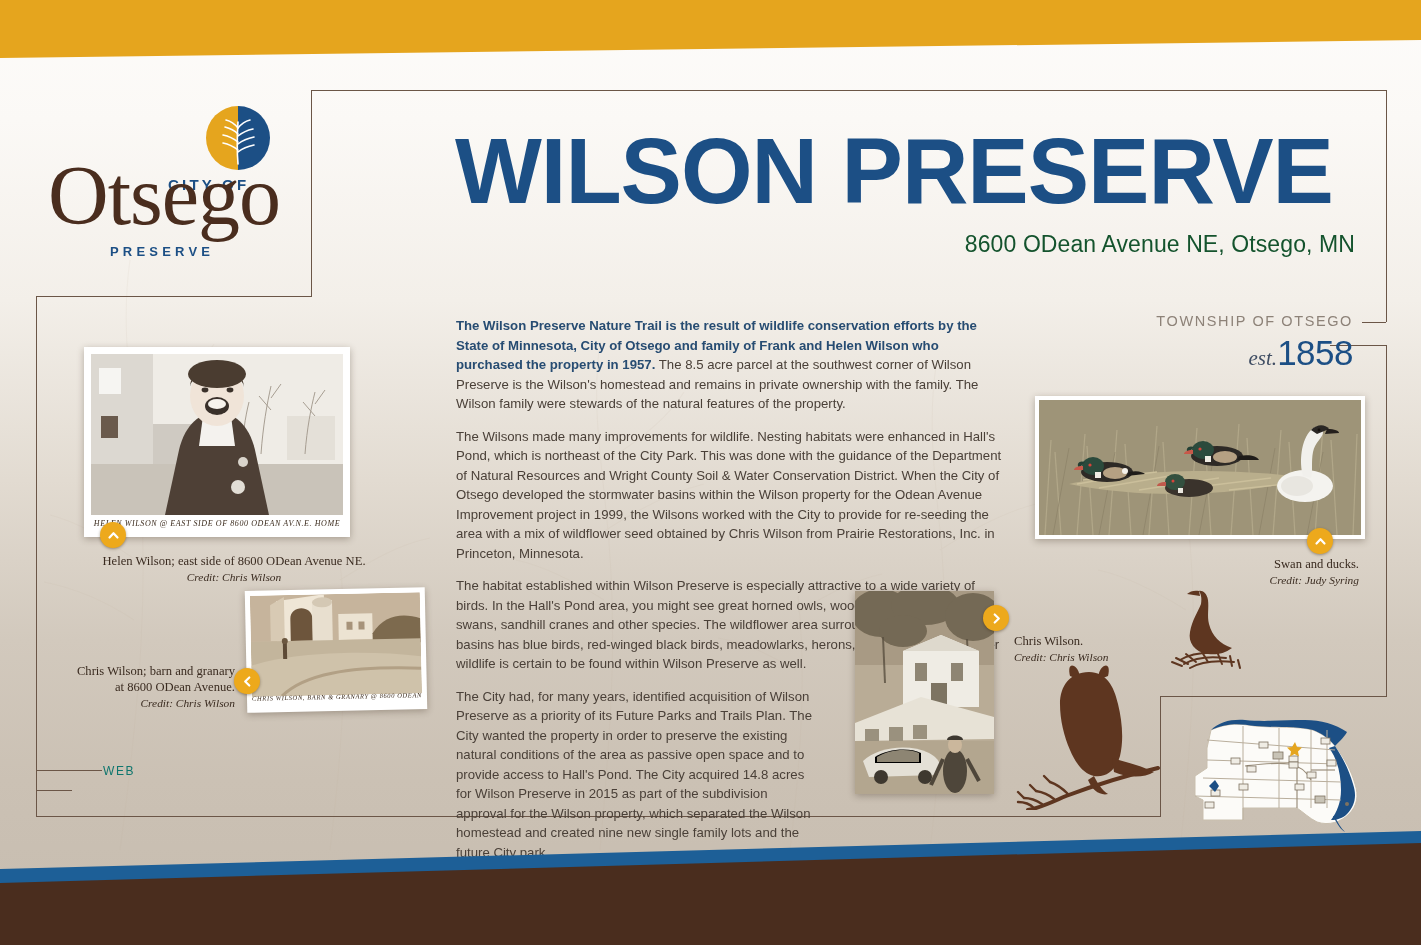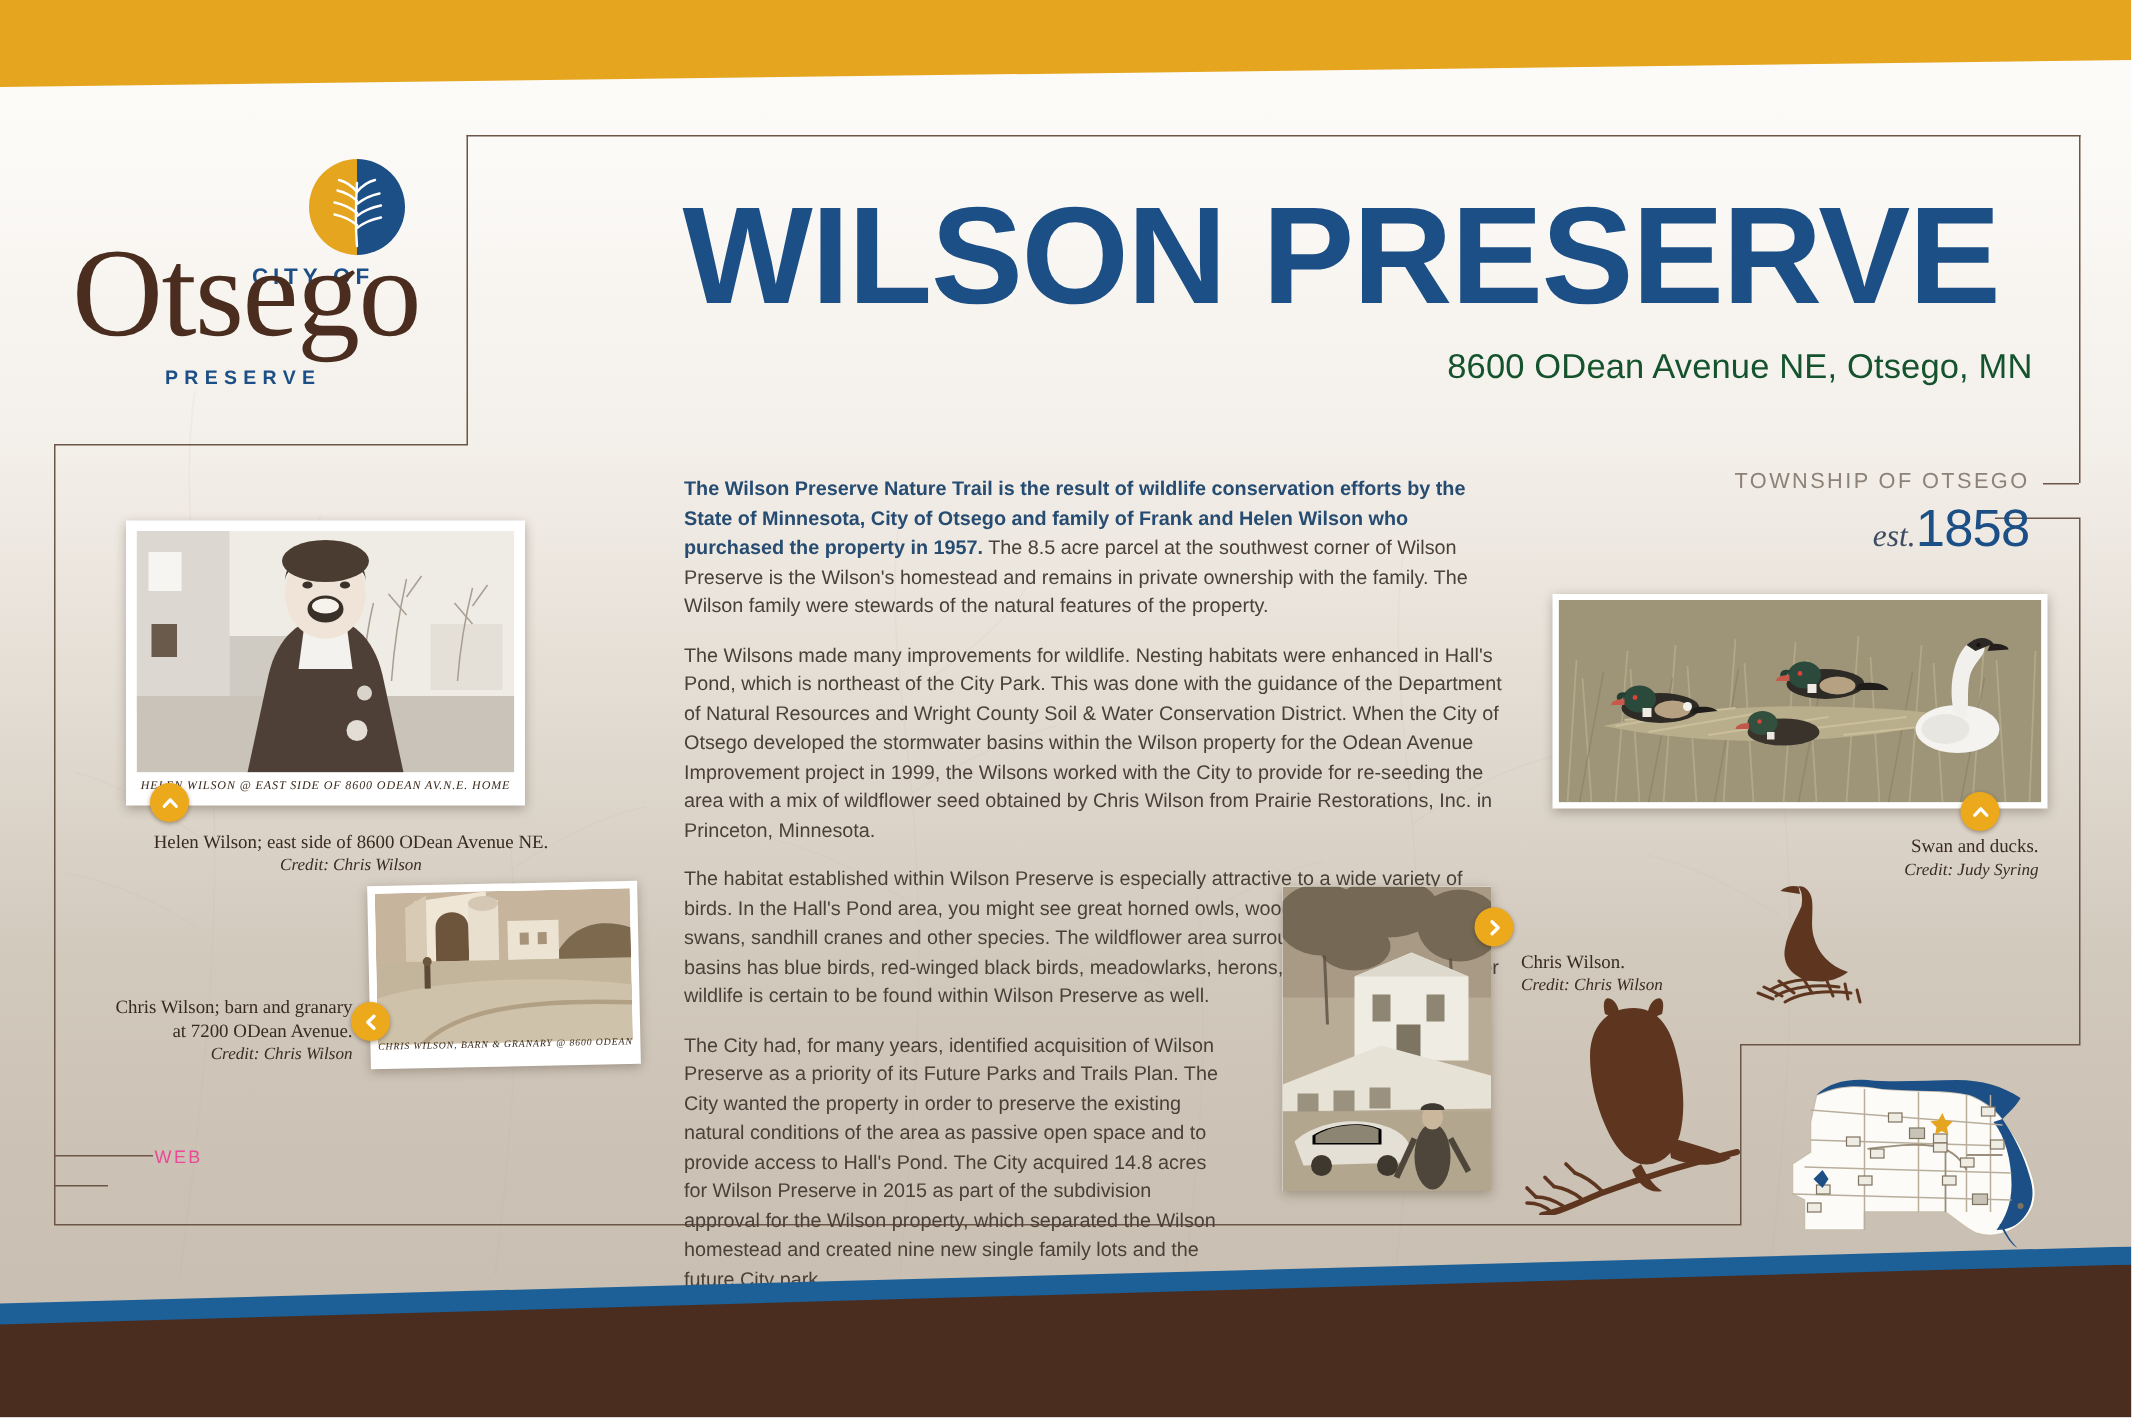--- a/index.html
+++ b/index.html
@@ -170,21 +170,21 @@
   .sil { position: absolute; }
   .sil-crane { left: 1168px; top: 588px; width: 82px; height: 84px; }
   .sil-owl   { left: 1012px; top: 662px; width: 160px; height: 148px; }
 
   
   .map-box { position: absolute; left: 1185px; top: 708px; width: 185px; height: 125px; }
 
   
   .web-label {
     position: absolute; left: 103px; top: 764px;
-    font-size: 12px; letter-spacing: 1.6px; color: #ec4899;
+    font-size: 12px; letter-spacing: 1.6px; color: #0f766e;
   }
   .web-url {
     position: absolute; left: 70px; top: 778px;
     font-family: "Liberation Serif", serif; font-style: italic;
     font-size: 26px; color: #ffffff; letter-spacing: .4px;
   }
 </style>
 </head>
 <body>
 
@@ -340,21 +340,21 @@
     </div>
     <div class="handwrite" style="font-size:6.5px">CHRIS WILSON, BARN &amp; GRANARY @ 8600 ODEAN</div>
   </div>
   <div class="arrow-btn ar-barn">
     <svg width="13" height="13" viewBox="0 0 13 13">
       <path d="M8.3 2.5 L4.2 6.5 L8.3 10.5" fill="none" stroke="#fff" stroke-width="2.2" stroke-linecap="round" stroke-linejoin="round"></path>
     </svg>
   </div>
   <div class="caption cap-barn">
     <span>Chris Wilson; barn and granary</span><br>
-    <span>at 7200 ODean Avenue.</span>
+    <span>at 8600 ODean Avenue.</span>
     <span class="credit">Credit: Chris Wilson</span>
   </div>
 
   <div class="photo ph-swan">
     <div class="photo-inner" style="left:4px; top:4px; right:4px; bottom:4px;">
       <svg viewBox="0 0 322 135" preserveAspectRatio="none" style="width:100%;height:100%">
         <rect width="322" height="135" fill="#9e9478"></rect>
         <g stroke="#b5ab8c" stroke-width="1.2" fill="none" opacity=".85">
           <path d="M6 135 L12 40"></path>
             <path d="M22 135 L16 52"></path>

